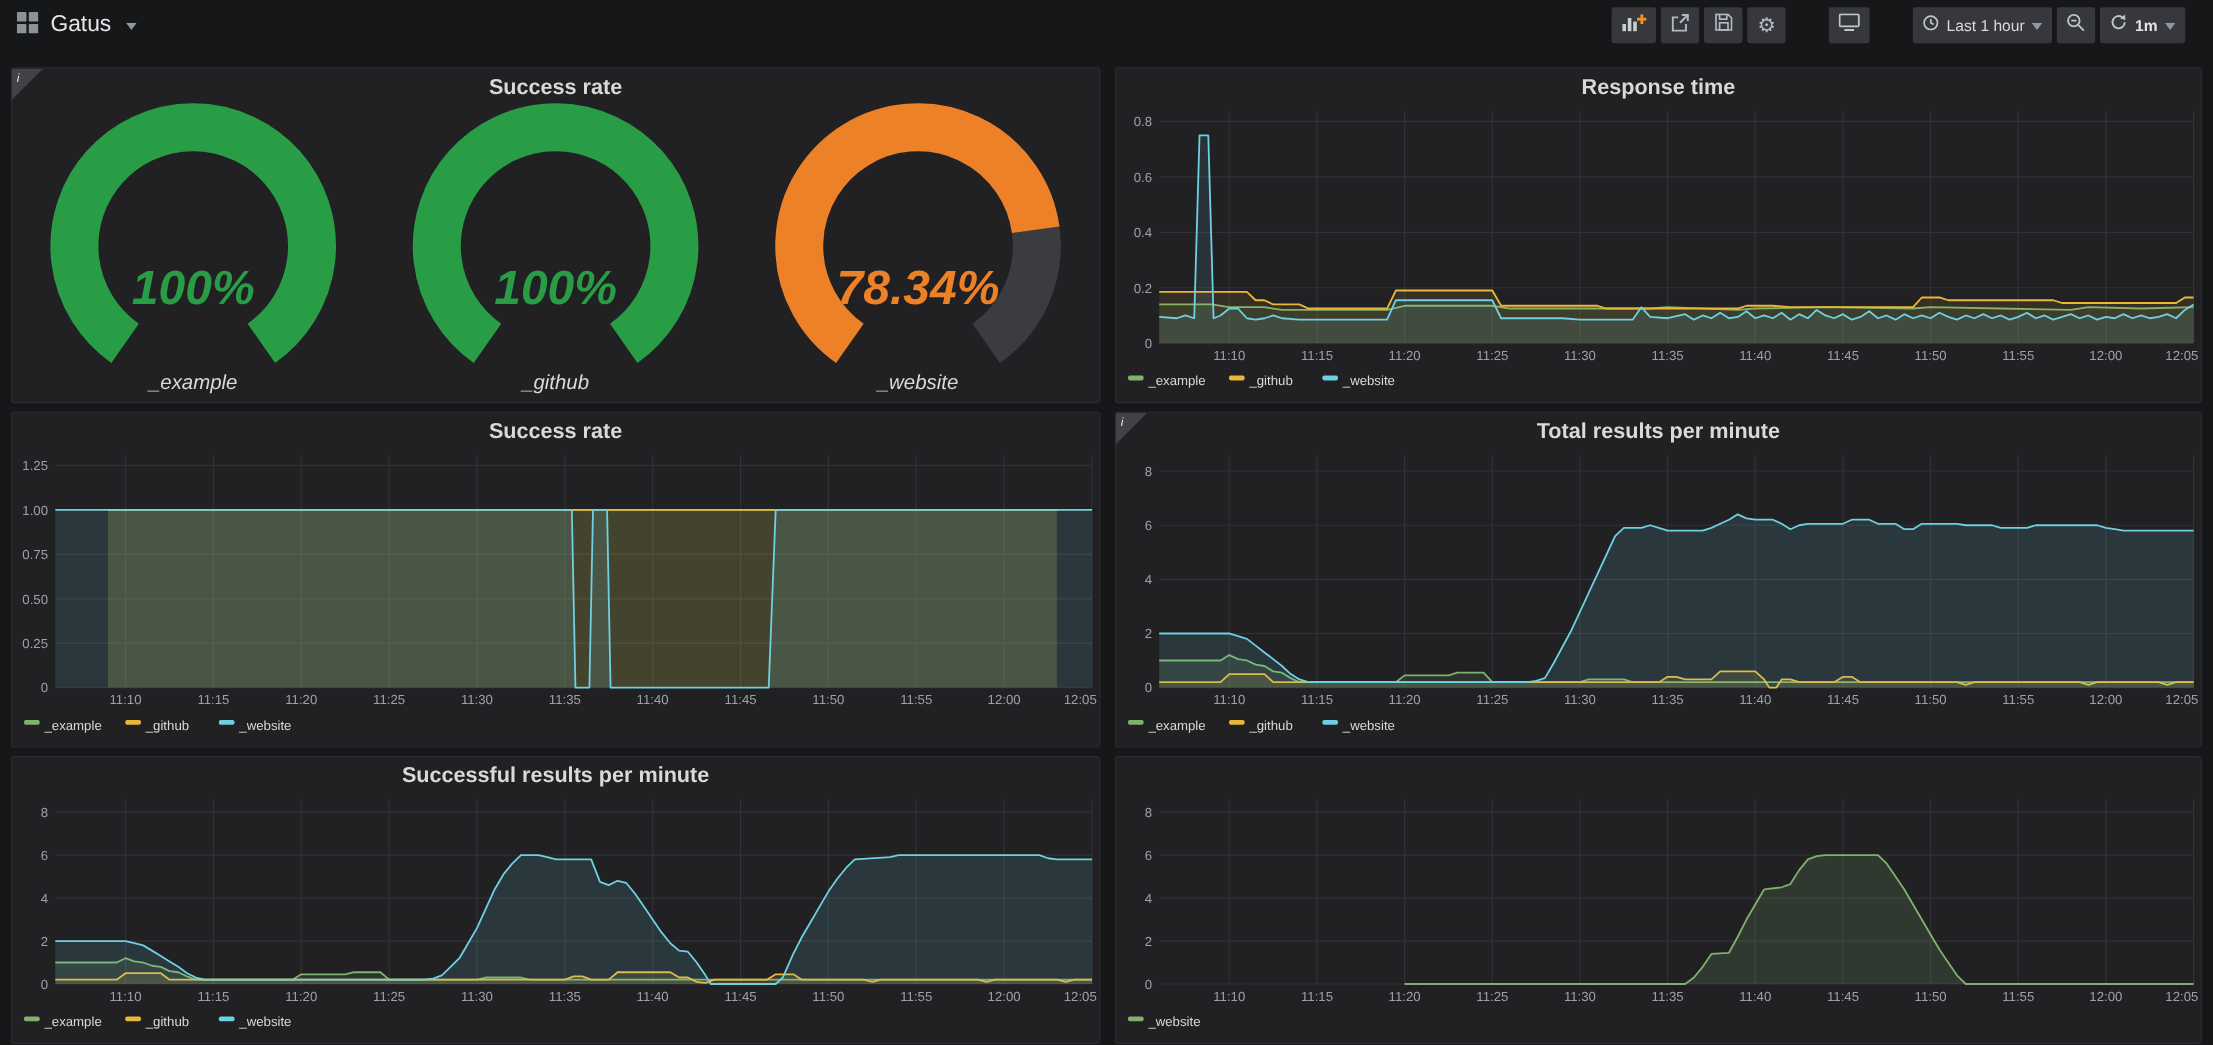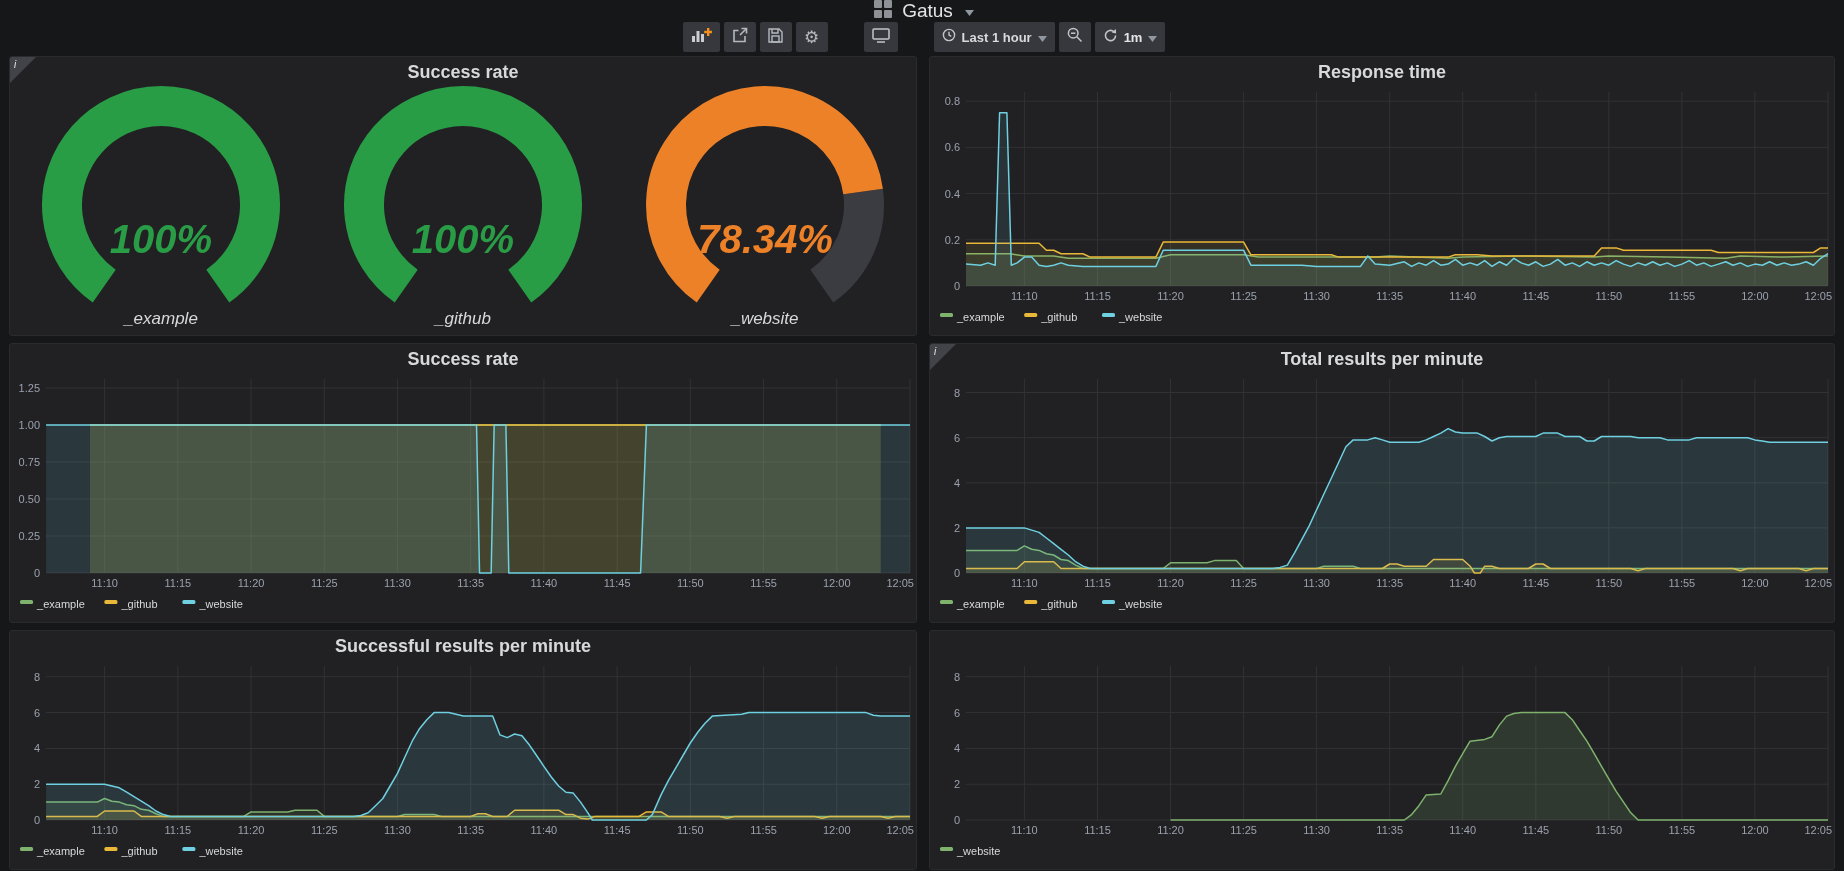--- a/index.html
+++ b/index.html
@@ -8,36 +8,35 @@
     width: 1844px; height: 871px;
     background: #161719;
     font-family: "Liberation Sans", "DejaVu Sans", sans-serif;
     color: #d8d9da;
     overflow: hidden;
   }
   
   .navbar {
     height: 42px;
     display: flex; align-items: center;
-    padding: 0 10px 0 14px;
-    flex-direction: column;
+    padding: 0 23px 0 14px;
   }
   .brand { display: flex; align-items: center; gap: 10px; cursor: pointer; }
   .brand-title { font-size: 19px; color: #e3e4e6; }
   .caret { display: inline-block; margin-left: 2px; }
   .nav-spacer { flex: 1; }
   .toolbar { display: flex; align-items: center; gap: 4px; }
   .tbtn {
     display: flex; align-items: center; justify-content: center; gap: 6px;
     height: 30px; min-width: 32px; padding: 0 8px;
     background: #36383d; border-radius: 2px; cursor: pointer;
   }
   .tbtn .txt { font-size: 13px; color: #d8d9da; white-space: nowrap; }
   .tbtn .orange { color: #e5e5e5; font-weight: 700; }
-  .gap-left { margin-left: 32px; font-weight: bold; }
+  .gap-left { margin-left: 32px; }
   .gear-glyph { font-size: 17px; color: #b5b9bf; line-height: 1; }
   
   .dash {
     padding: 14px 9px 0 9px;
     display: grid;
     grid-template-columns: 908px 906px;
     grid-template-rows: 280px 280px 240px;
     gap: 7px 12px;
   }
   .panel {

